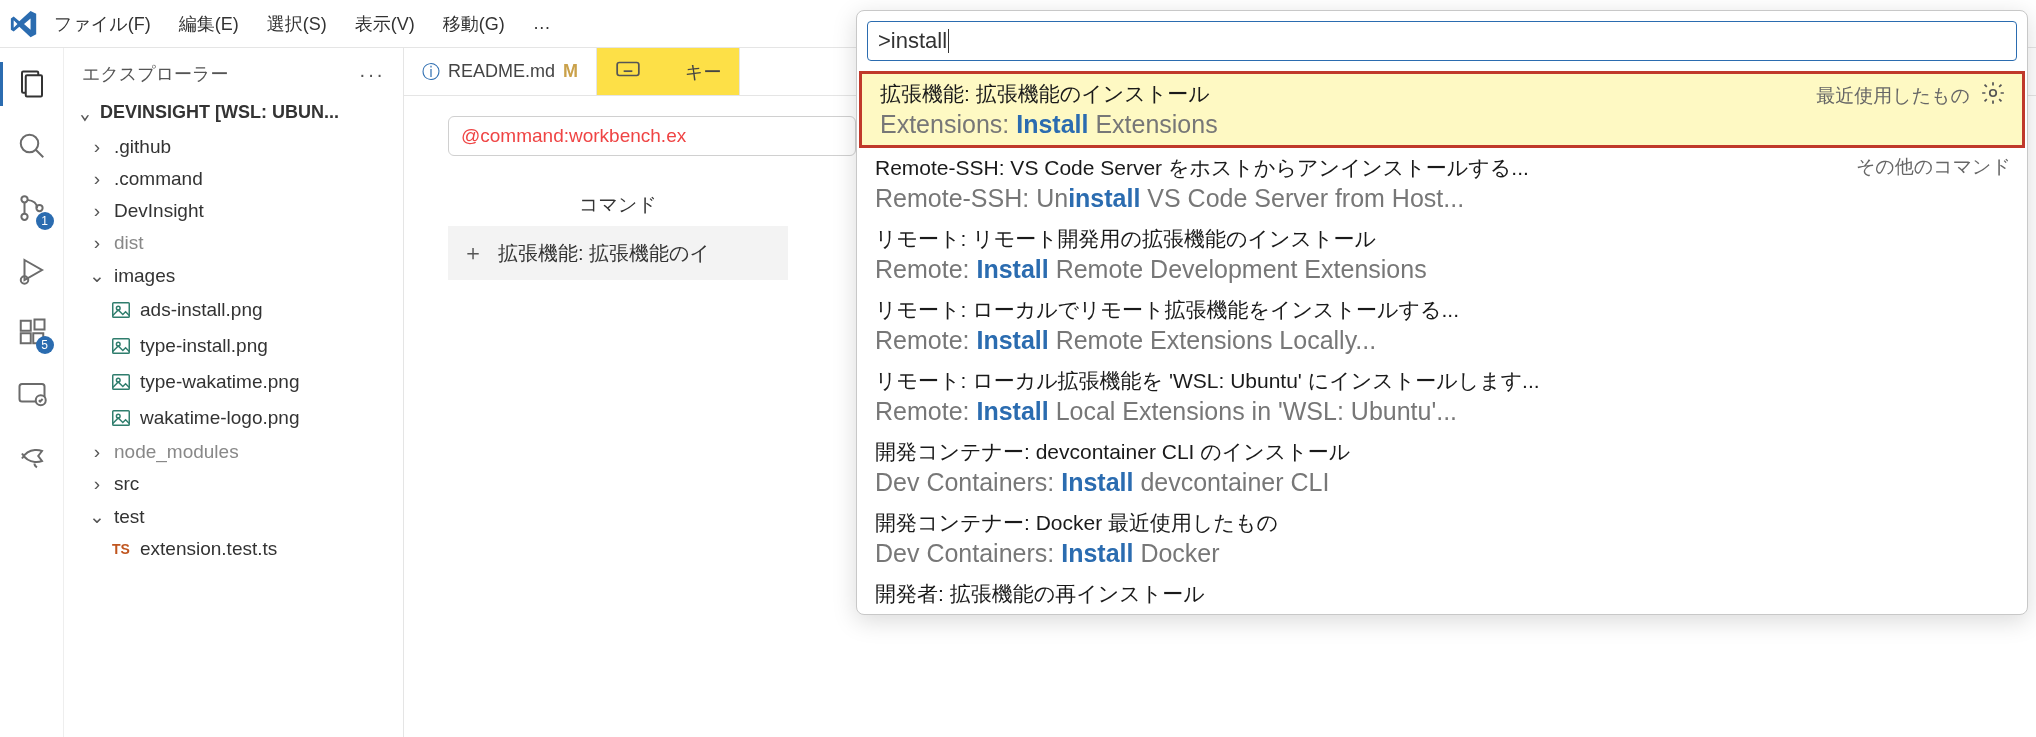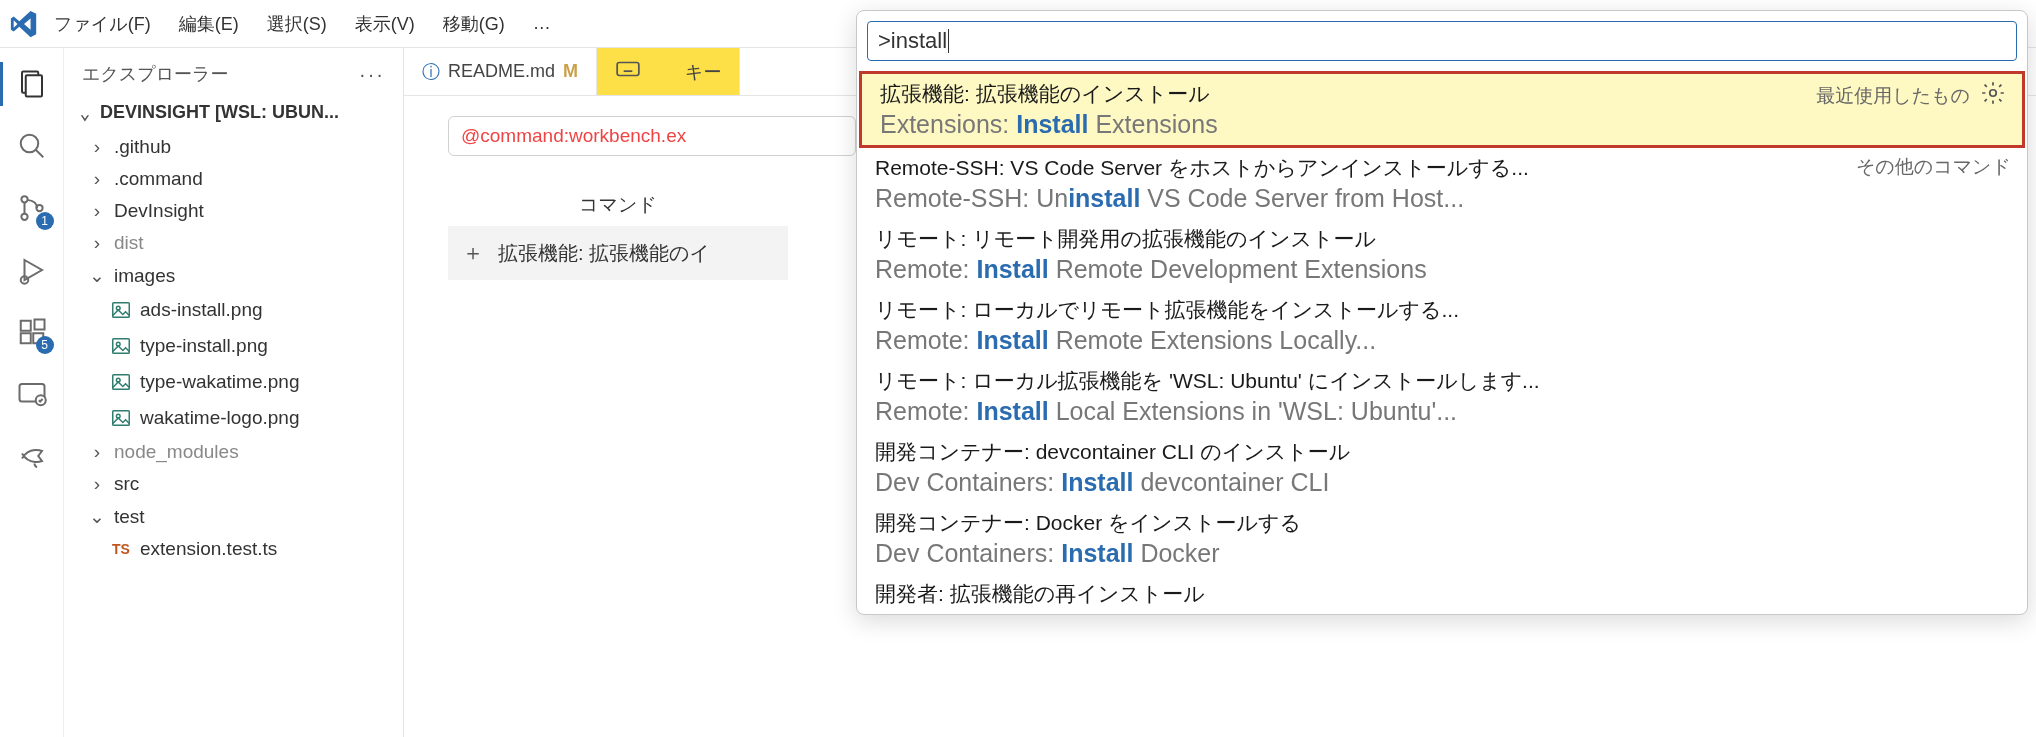--- a/index.html
+++ b/index.html
@@ -422,21 +422,21 @@
         </div>
       </div>
       <div class="palette-item">
         <div class="labels">
           <div class="main">開発コンテナー: devcontainer CLI のインストール</div>
           <div class="sub"><span>Dev Containers: </span><span class="hl">Install</span><span> devcontainer CLI</span></div>
         </div>
       </div>
       <div class="palette-item">
         <div class="labels">
-          <div class="main">開発コンテナー: Docker をインストールする</div>
+          <div class="main">開発コンテナー: Docker 最近使用したもの</div>
           <div class="sub"><span>Dev Containers: </span><span class="hl">Install</span><span> Docker</span></div>
         </div>
       </div>
       <div class="palette-item">
         <div class="labels">
           <div class="main">開発者: 拡張機能の再インストール</div>
         </div>
       </div>
     </div>
 </div>

